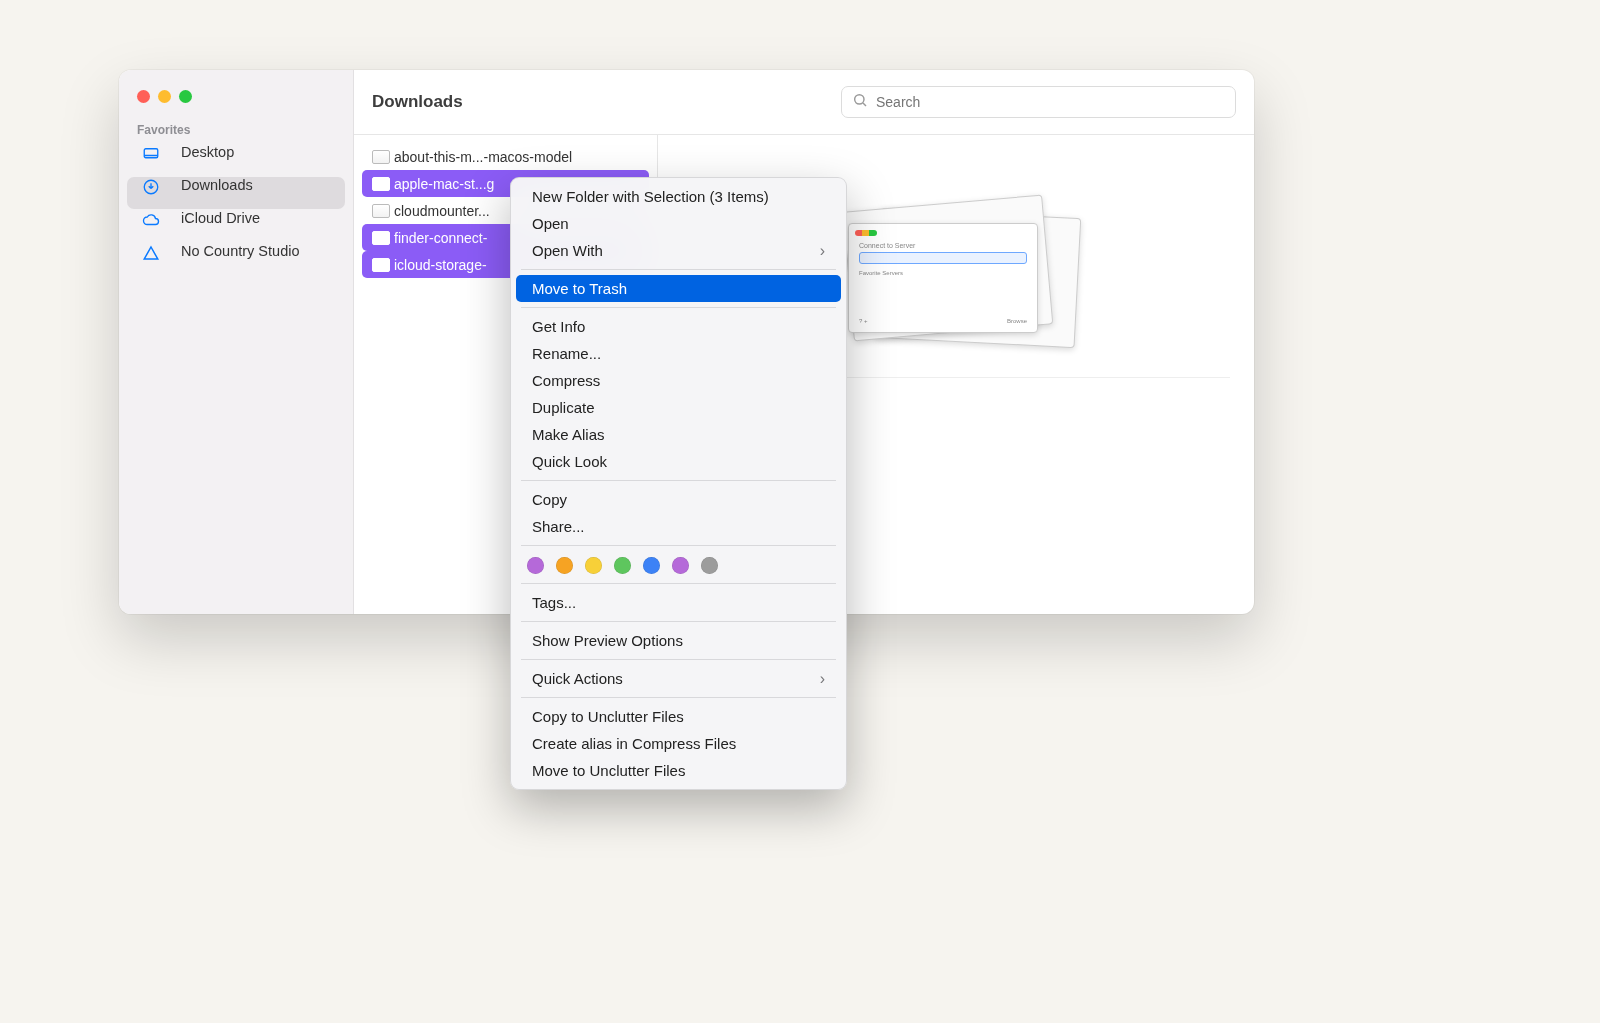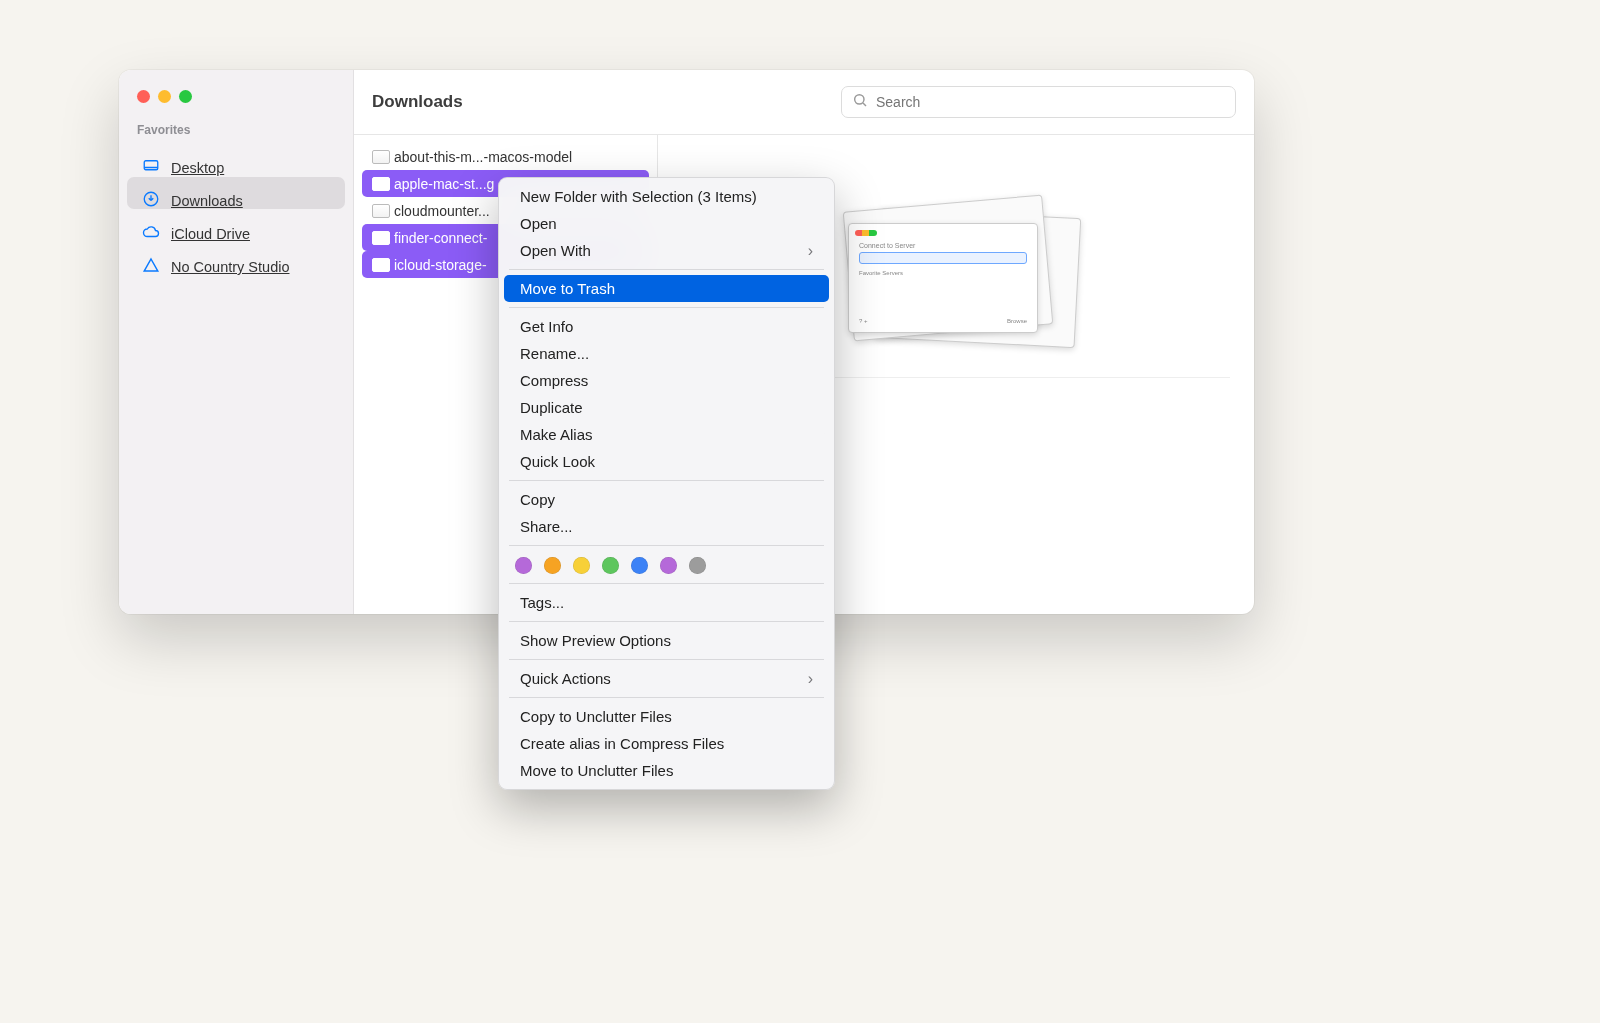--- a/index.html
+++ b/index.html
@@ -42,30 +42,29 @@
   .dot.yellow { background:#febc2e; }
   .dot.green { background:#28c840; }
   .section-label {
     font-size: 12px;
     font-weight: 600;
     color: #8e8e93;
     padding: 0 18px 6px 18px;
   }
   .side-item {
     display: flex;
-    align-items: flex-end;
-    gap: 10px;
+    align-items: flex-start;
+    gap: 20px;
     height: 32px;
     padding: 0 14px;
     margin: 1px 8px;
     border-radius: 7px;
     font-size: 14.5px;
     color: #333;
     cursor: default;
-    text-decoration: underline;
   }
   .side-item.active { background:#dedbde; }
   .side-icon { width: 20px; height: 20px; display:flex; align-items:center; justify-content:center; }
   .side-icon svg { width:18px; height:18px; }
   
   .main {
     flex:1;
     display:flex;
     flex-direction:column;
   }
@@ -180,21 +179,21 @@
     justify-content:flex-start;
     border-top:1px solid #eee;
     padding-top:12px;
   }
   .paction { display:flex; flex-direction:column; align-items:center; gap:6px; font-size:13px; color:#666; }
   .paction .circ { width:26px; height:26px; display:flex; align-items:center; justify-content:center; color:#777;}
 
   
   .ctxmenu {
     position:absolute;
-    left: 498px;
+    left: 510px;
     top: 177px;
     width: 337px;
     background: rgba(245,245,247,0.98);
     border:1px solid rgba(0,0,0,0.12);
     border-radius: 9px;
     box-shadow: 0 18px 48px rgba(0,0,0,0.28);
     padding: 5px 0;
     backdrop-filter: blur(20px);
     font-size: 15px;
     color:#222;

